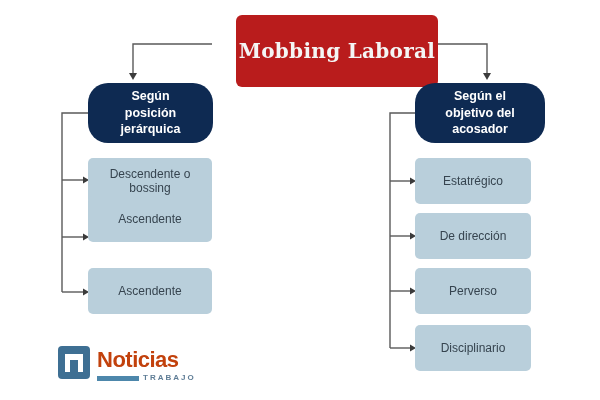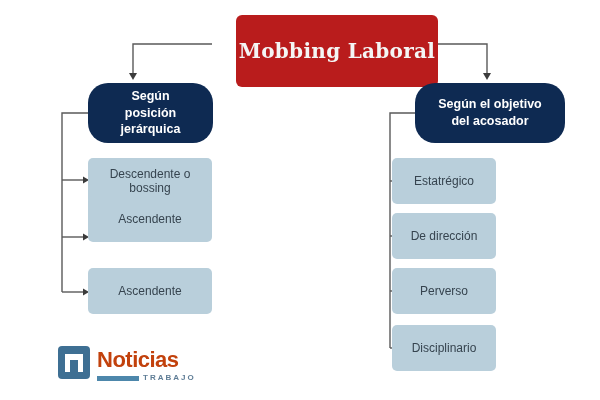--- a/index.html
+++ b/index.html
@@ -17,29 +17,29 @@
     font-weight:bold;font-size:20px;letter-spacing:.3px;margin-left:24px;
   }
   
   .header-box{
     background:#0e2a52;border-radius:20px;height:60px;top:83px;
     display:flex;align-items:center;justify-content:center;text-align:center;
     color:#ffffff;font-weight:bold;font-size:12.5px;line-height:1.35;
     padding:0 16px;
   }
   .header-left{left:88px;width:125px;}
-  .header-right{left:415px;width:150px;}
+  .header-right{left:415px;width:130px;}
   
   .item-box{
     background:#b9cfdb;border-radius:5px;height:46px;
     display:flex;align-items:center;justify-content:center;text-align:center;
     color:#36444f;font-size:12px;padding:0 2px;
   }
   .col-left .item-box{left:88px;width:124px;}
-  .col-right .item-box{left:392px;width:104px;}
+  .col-right .item-box{left:415px;width:116px;}
   .l-i0{top:158px;} .l-i1{top:196px;} .l-i2{top:268px;}
   .r-i0{top:158px;} .r-i1{top:213px;} .r-i2{top:268px;} .r-i3{top:325px;}
   
   #connectors{left:0;top:0;width:600px;height:400px;pointer-events:none;}
   
   .logo{left:58px;top:346px;display:flex;align-items:flex-start;}
   .logo-icon{
     position:relative;width:32px;height:33px;background:#3e6f93;border-radius:4px;
   }
   .logo-icon .n-outer{

